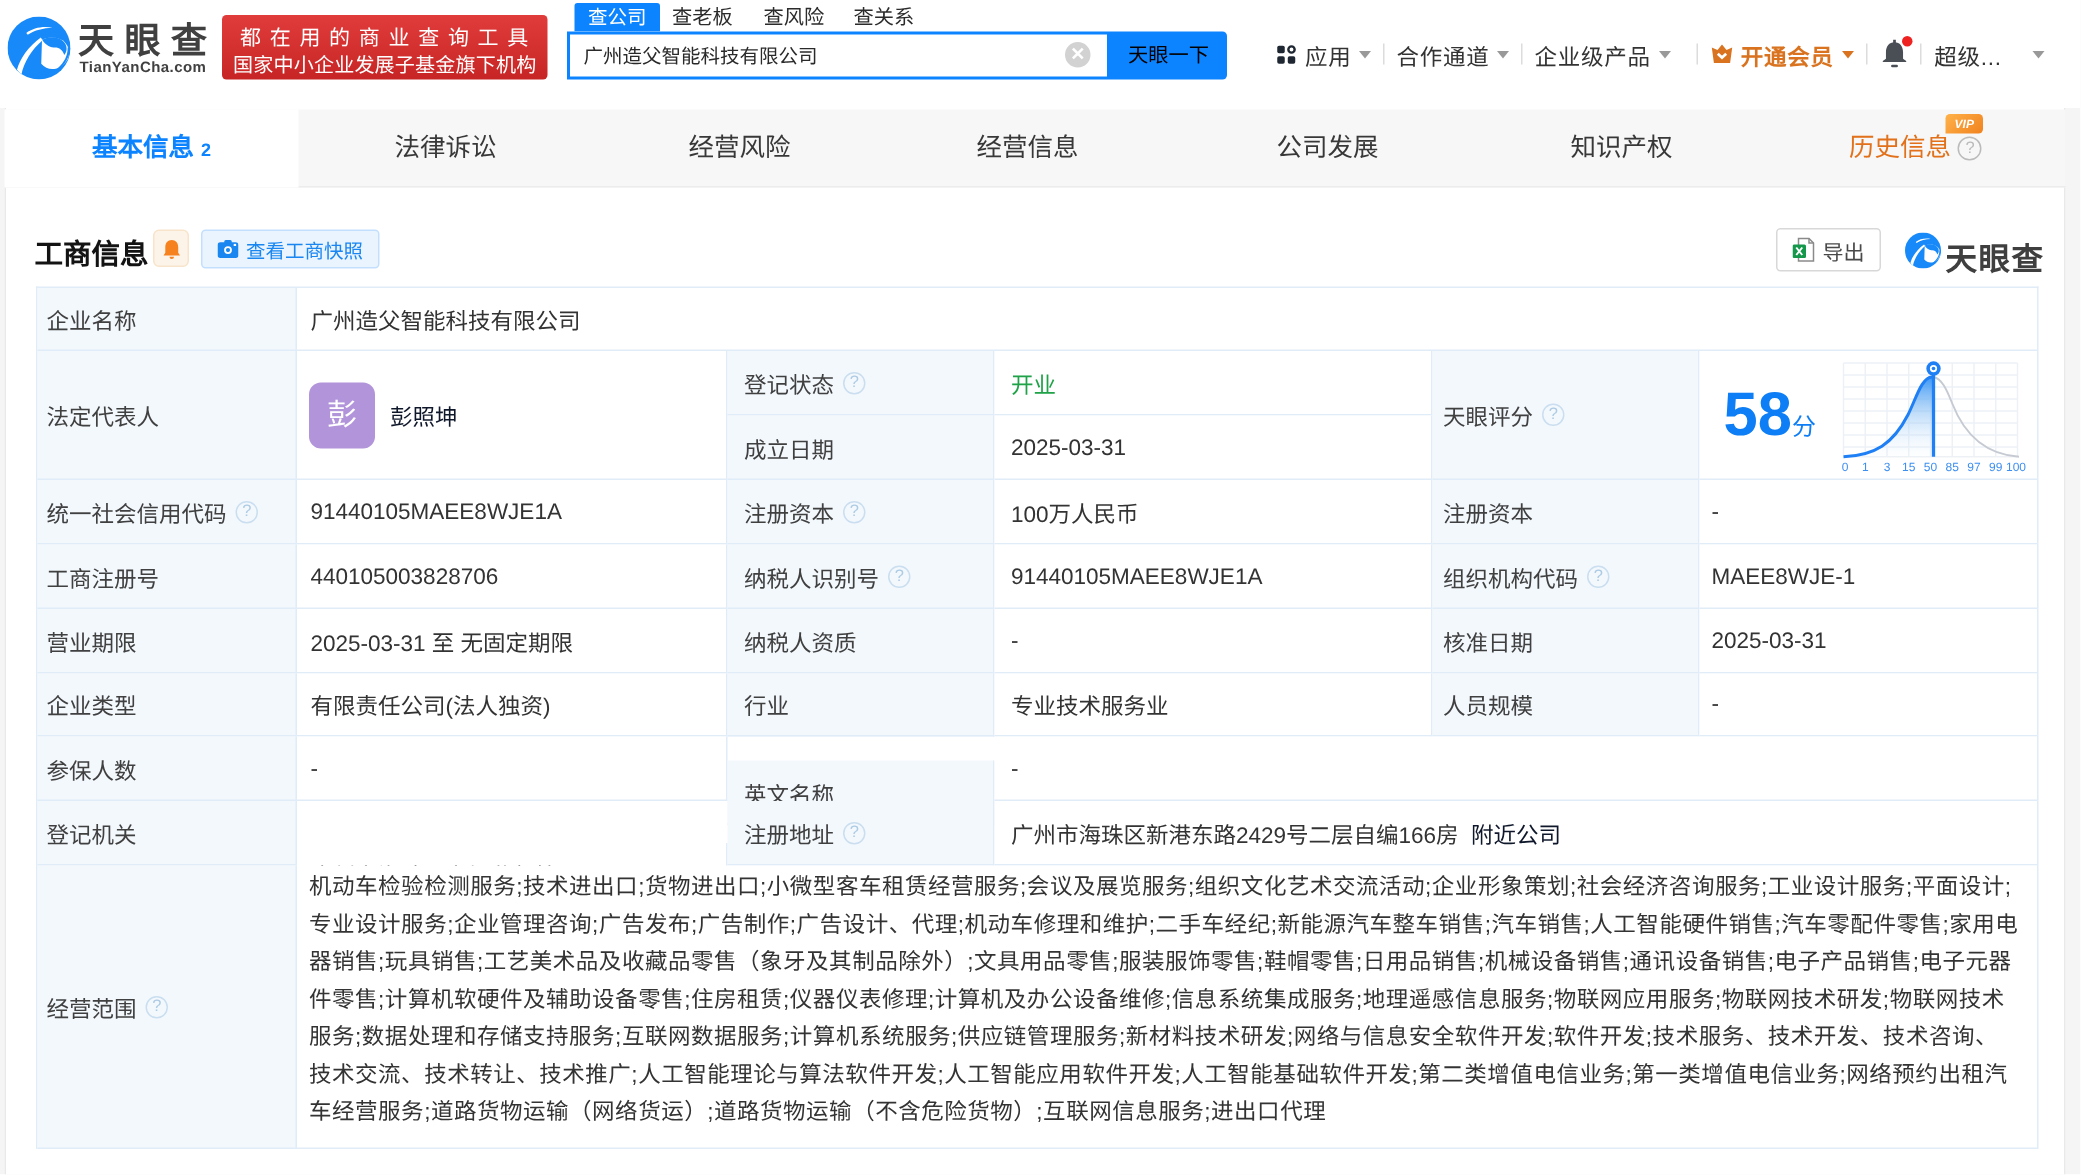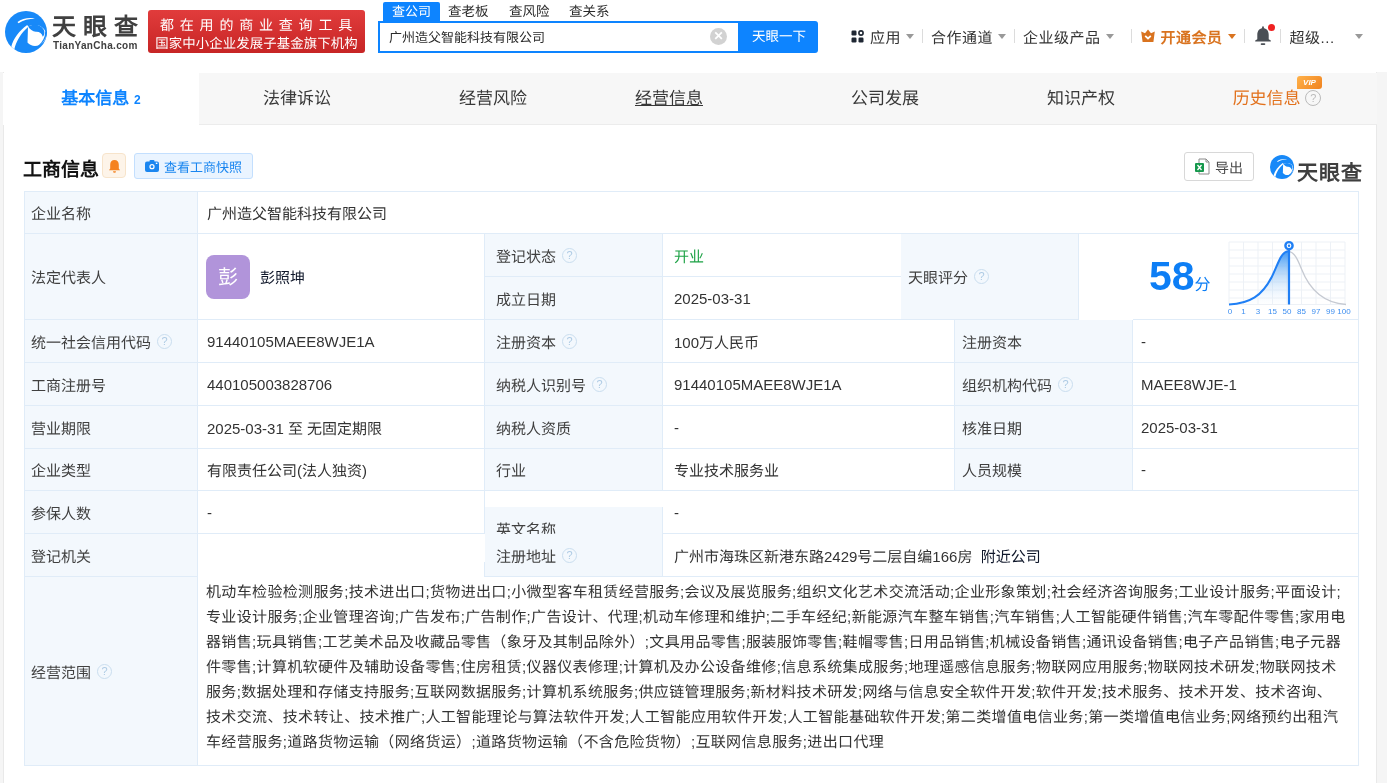--- a/index.html
+++ b/index.html
@@ -13,21 +13,21 @@
 .logo-cn { position:absolute; left:52px; top:7px; font-size:24px; font-weight:bold; color:#404040; letter-spacing:7px; }
 .logo-en { position:absolute; left:53px; top:40px; font-size:10px; font-weight:bold; color:#404040; letter-spacing:0.3px; }
 .redbox { position:absolute; left:148px; top:10px; width:217px; height:43px; background:linear-gradient(180deg,#e13c3c,#c72525); border-radius:3px; color:#fff; text-align:center; padding-top:6px; }
 .redbox .l1 { font-size:14px; letter-spacing:5.8px; margin-left:5px; line-height:19px; white-space:nowrap; }
 .redbox .l2 { font-size:13.4px; letter-spacing:0.1px; line-height:18px; white-space:nowrap; }
 .stab-active { position:absolute; left:383px; top:2px; width:57px; height:19px; background:#0d84ff; color:#fff; font-size:13px; text-align:center; line-height:19px; border-radius:2px 2px 0 0; }
 .stab { position:absolute; top:2px; height:19px; font-size:13.5px; color:#2b2b2b; line-height:19px; }
 .sinput { position:absolute; left:378px; top:21px; width:362px; height:32px; background:#fff; border:2px solid #0d84ff; }
 .sinput .txt { position:absolute; left:9px; top:0; line-height:30px; font-size:13px; color:#2a2a2a; }
 .clear-ic { position:absolute; left:330px; top:4.5px; width:17px; height:17px; border-radius:50%; background:#d2d2d2; color:#fff; font-size:12px; font-weight:bold; text-align:center; line-height:17px; }
-.sbtn { position:absolute; left:740px; top:21px; width:78px; height:32px; background:#0d84ff; color:#ffffff; font-size:13.5px; text-align:center; line-height:32px; border-radius:0 3px 3px 0; }
+.sbtn { position:absolute; left:740px; top:21px; width:78px; height:32px; background:#0d84ff; color:#000000; font-size:13.5px; text-align:center; line-height:32px; border-radius:0 3px 3px 0; }
 .hmenu { position:absolute; top:0; height:72px; display:flex; align-items:center; font-size:15px; color:#333; letter-spacing:0.5px; }
 .caret { display:inline-block; width:0; height:0; border-left:4.5px solid transparent; border-right:4.5px solid transparent; border-top:5px solid #999; margin-left:5px; }
 .hsep { display:inline-block; width:1px; height:14px; background:#dcdcdc; }
 
 #tabbar { position:absolute; left:3px; top:73px; width:1374px; height:52px; background:#f7f7f7; border-bottom:1px solid #ececec; }
 .tab { position:absolute; top:0; height:52px; text-align:center; line-height:52px; font-size:17px; color:#383838; width:196px; }
 .tab-active { background:#fff; color:#0d84ff; font-weight:bold; }
 
 .sect-title { position:absolute; left:23px; top:154px; font-size:19px; font-weight:bold; color:#131313; }
 .bell-badge { position:absolute; left:102px; top:153px; width:24px; height:25px; background:#fdf4e9; border:1px solid #f7e4cb; border-radius:4px; text-align:center; }
@@ -107,21 +107,21 @@
       <span class="hsep" style="margin:0 9px 0 8px;"></span>
       <span>超级...</span>
         <span class="caret" style="margin-left:20px;"></span>
     </div>
   </div>
 
   <div id="tabbar">
     <div class="tab tab-active" style="left:0;">基本信息 <span style="font-size:12px;font-weight:bold;">2</span></div>
     <div class="tab" style="left:196px;">法律诉讼</div>
     <div class="tab" style="left:392px;">经营风险</div>
-    <div class="tab" style="left:568px;text-decoration:underline;">经营信息</div>
+    <div class="tab" style="left:584px;">经营信息</div>
     <div class="tab" style="left:784px;">公司发展</div>
     <div class="tab" style="left:980px;">知识产权</div>
     <div class="tab" style="left:1176px;color:#e2711c;">历史信息 <span style="display:inline-block;width:16px;height:16px;border:1px solid #bbb;border-radius:50%;color:#bbb;font-size:11px;line-height:14px;vertical-align:2px;">?</span></div>
     <div class="abs" style="left:1294px;top:3px;width:25px;height:13px;background:linear-gradient(135deg,#ffb24a,#f0821e);border-radius:3px 3px 3px 0;color:#fff;font-size:8px;font-weight:bold;font-style:italic;text-align:center;line-height:13px;">VIP</div>
   </div>
 
   <div class="sect-title">工商信息</div>
   <div class="bell-badge"><svg width="13" height="15" viewBox="0 0 13 15" style="margin-top:5px;">
         <path d="M6.5 1 C3.8 1 2.2 3 2.2 5.8 L2.2 9.5 L1 11.3 L12 11.3 L10.8 9.5 L10.8 5.8 C10.8 3 9.2 1 6.5 1 Z" fill="#f5821f"></path>
         <path d="M5 12.2 a1.5 1.5 0 0 0 3 0" fill="#f5821f"></path>
@@ -166,21 +166,21 @@
   <div class="val" style="left:198px;top:234px;width:287px;height:86px;padding-left:9px;">
     <span style="display:inline-block;width:44px;height:44px;border-radius:8px;background:#b194da;color:#fff;font-size:20px;text-align:center;line-height:44px;margin-left:-1px;">彭</span>
     <a class="blue" style="margin-left:10px;font-size:15px;">彭照坤</a>
   </div>
   <div class="lbl" style="left:485px;top:234px;width:178px;height:43px;">登记状态<span class="qi">?</span></div>
   <div class="val" style="left:663px;top:234px;width:292px;height:43px;">
       <span class="green">开业</span>
     </div>
   <div class="lbl" style="left:485px;top:277px;width:178px;height:43px;">成立日期</div>
   <div class="val" style="left:663px;top:277px;width:292px;height:43px;">2025-03-31</div>
-  <div class="lbl" style="left:901px;top:234px;width:178px;height:86px;padding-left:7px;">天眼评分<span class="qi">?</span></div>
+  <div class="lbl" style="left:955px;top:234px;width:178px;height:86px;padding-left:7px;">天眼评分<span class="qi">?</span></div>
   <div class="val" style="left:1133px;top:234px;width:225px;height:86px;border-right:none;padding-left:8px;">
     <span style="display:flex;align-items:baseline;margin-left:8px;">
         <span style="font-size:41px;font-weight:bold;color:#0d7ef5;">58</span>
         <span style="font-size:16px;color:#0d7ef5;">分</span>
       </span>
     <svg style="position:absolute;left:95px;top:5px;" width="124" height="80" viewBox="0 0 124 80">
       <defs>
           <linearGradient id="bg1" x1="0" y1="0" x2="0" y2="1">
             <stop offset="0" stop-color="#3c97f5" stop-opacity="1"></stop>
             <stop offset="0.45" stop-color="#8cc1f5" stop-opacity="0.55"></stop>

